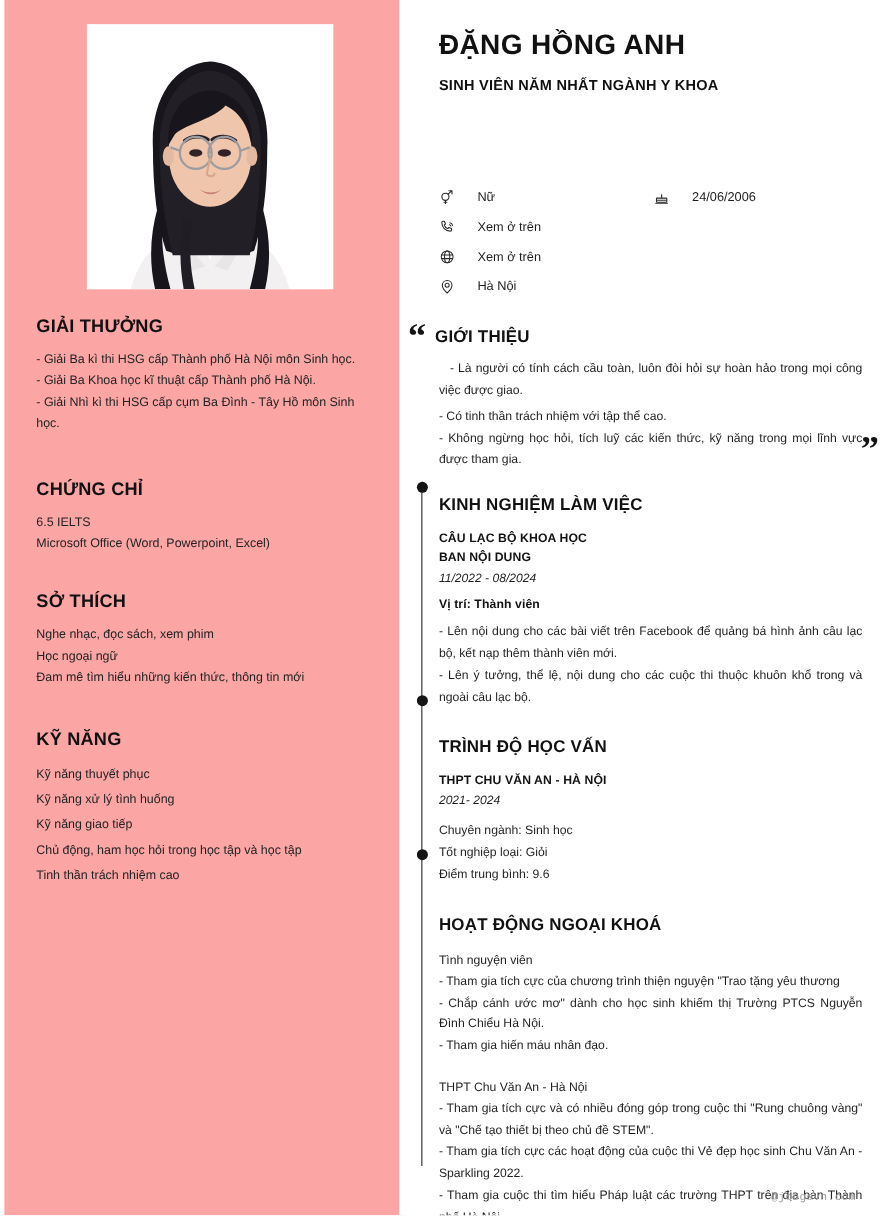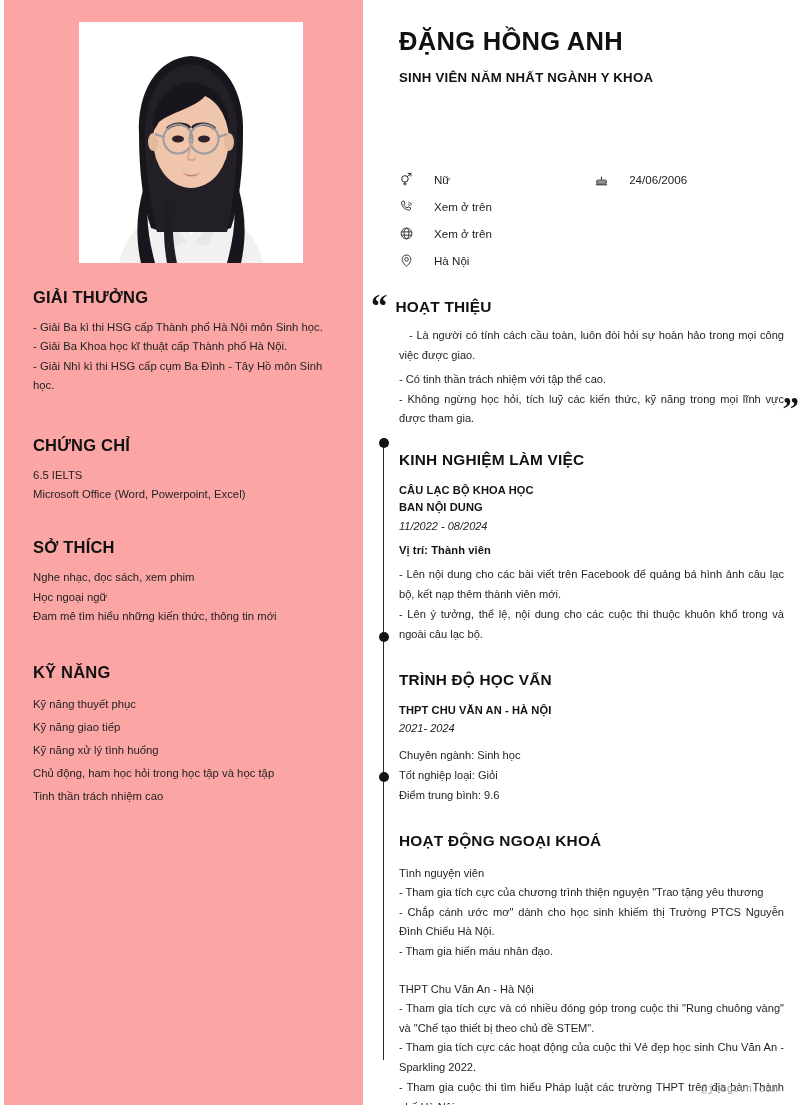--- a/index.html
+++ b/index.html
@@ -319,22 +319,22 @@
         <p class="side-line">Nghe nhạc, đọc sách, xem phim</p>
         <p class="side-line">Học ngoại ngữ</p>
         <p class="side-line">Đam mê tìm hiểu những kiến thức, thông tin mới</p>
       </section>
 
       <div style="height:16px"></div>
 
       <section class="side-section">
         <h2 class="side-heading">KỸ NĂNG</h2>
         <p class="side-line sp">Kỹ năng thuyết phục</p>
+        <p class="side-line sp">Kỹ năng xử lý tình huống</p>
         <p class="side-line sp">Kỹ năng giao tiếp</p>
-        <p class="side-line sp">Kỹ năng xử lý tình huống</p>
         <p class="side-line sp">Chủ động, ham học hỏi trong học tập và học tập</p>
         <p class="side-line sp">Tinh thần trách nhiệm cao</p>
       </section>
 
     </div>
   </aside>
 
   <main class="main">
 
     <div class="name-block">
@@ -405,21 +405,21 @@
       <span class="rail-dot d3"></span>
     </div>
 
     <span class="quote-close">”</span>
 
     <div class="main-sections">
 
       <section>
         <div class="intro-head">
           <span class="quote-open">“</span>
-          <h2 class="m-heading">HOẠT THIỆU</h2>
+          <h2 class="m-heading">GIỚI THIỆU</h2>
         </div>
         <p class="para indent intro-body">- Là người có tính cách cầu toàn, luôn đòi hỏi sự hoàn hảo trong mọi công việc được giao.</p>
         <p class="para">- Có tinh thần trách nhiệm với tập thể cao.</p>
         <p class="para">- Không ngừng học hỏi, tích luỹ các kiến thức, kỹ năng trong mọi lĩnh vực được tham gia.</p>
       </section>
 
       <section class="sec-gap-exp">
         <h2 class="m-heading">KINH NGHIỆM LÀM VIỆC</h2>
         <div class="head-gap"></div>
         <p class="sub-bold">CÂU LẠC BỘ KHOA HỌC</p>

